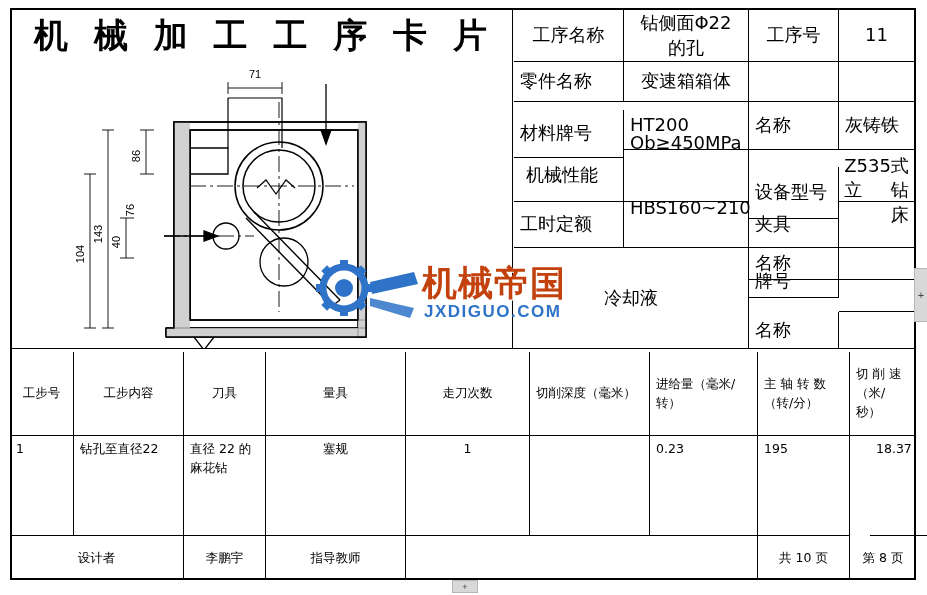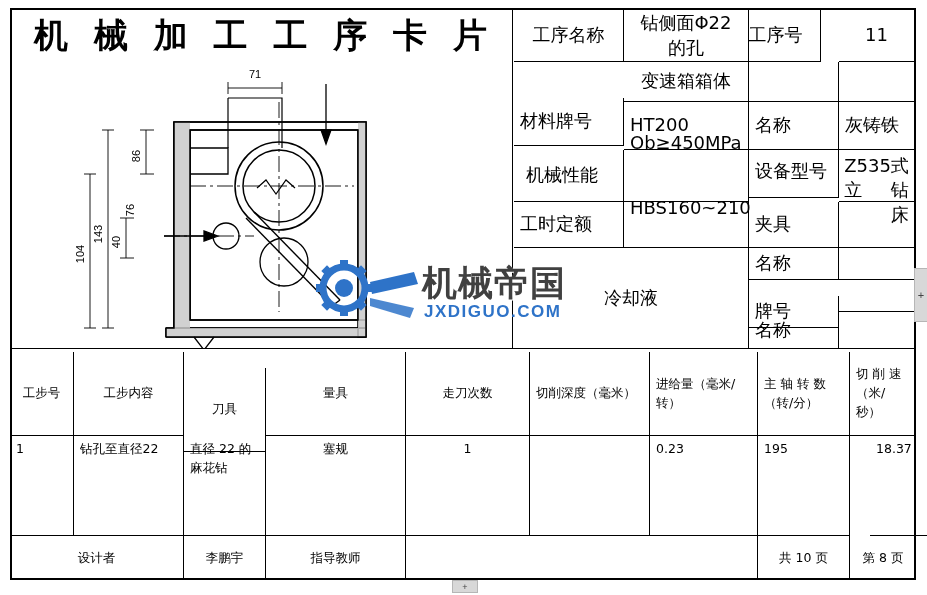--- a/index.html
+++ b/index.html
@@ -92,21 +92,21 @@
     width: 310px;
     height: 72px;
     pointer-events: none;
   }
   .wm-text {
     position: absolute;
     left: 112px;
     top: 2px;
     font-size: 35px;
     font-weight: bold;
-    color: #404040;
+    color: #c2410c;
     letter-spacing: 1px;
     font-family: Liberation Sans, sans-serif;
     text-shadow: 1px 1px 0 #fff;
   }
   .wm-sub {
     position: absolute;
     left: 114px;
     top: 44px;
     font-size: 17px;
     font-weight: bold;
@@ -180,52 +180,53 @@
   <div class="title">机 械 加 工 工 序 卡 片</div>
 
   <div class="inner-line-v" style="left:512px; top:10px; width:1px; height:338px;"></div>
 
   <div class="inner-line-h" style="left:12px; top:348px; width:902px; height:1px;"></div>
 
   <div class="hdr">
 
     <div class="hcell center bdr-r bdr-b" style="left:0;   top:0;  width:110px; height:52px;">工序名称</div>
     <div class="hcell center bdr-r bdr-b" style="left:110px;top:0;  width:125px; height:52px;">钻侧面Φ22 的孔</div>
-    <div class="hcell center bdr-r bdr-b" style="left:217px;top:0;  width:90px;  height:52px;">工序号</div>
+    <div class="hcell center bdr-r bdr-b" style="left:235px;top:0;  width:90px;  height:52px;">工序号</div>
     <div class="hcell center bdr-b" style="left:325px;top:0;  width:75px;  height:52px;">11</div>
 
+    <div class="hcell bdr-r bdr-b" style="left:0;   top:52px; width:110px; height:40px;">零件名称</div>
     <div class="hcell center bdr-r bdr-b" style="left:110px;top:52px; width:125px; height:40px;">变速箱箱体</div>
     <div class="hcell bdr-r bdr-b" style="left:235px;top:52px; width:90px;  height:40px;"></div>
     <div class="hcell bdr-b" style="left:325px;top:52px; width:75px;  height:40px;"></div>
 
-    <div class="hcell bdr-r bdr-b" style="left:0;   top:88px; width:110px; height:48px;">材料牌号</div>
+    <div class="hcell bdr-r bdr-b" style="left:0;   top:100px; width:110px; height:48px;">材料牌号</div>
     <div class="hcell bdr-r bdr-b" style="left:110px;top:92px; width:125px; height:48px;">HT200</div>
     <div class="hcell bdr-r bdr-b" style="left:235px;top:92px; width:90px;  height:48px;">名称</div>
     <div class="hcell bdr-b" style="left:325px;top:92px; width:75px;  height:48px;">灰铸铁</div>
 
     <div class="hcell bdr-r bdr-b" style="left:0;   top:140px; width:110px; height:52px;padding-left:12px;">机械性能</div>
     <div class="hcell topleft bdr-r bdr-b" style="left:110px;top:140px; width:125px; height:52px; flex-direction:column; justify-content:center; align-items:flex-start;">
       <span>Ob≥450MPa</span>
       <span>HBS160~210</span>
     </div>
-    <div class="hcell bdr-r bdr-b" style="left:235px;top:136px; width:90px;  height:52px;">设备型号</div>
+    <div class="hcell bdr-r bdr-b" style="left:235px;top:157px; width:90px;  height:52px;">设备型号</div>
     <div class="hcell bdr-b" style="left:325px;top:140px; width:75px;  height:52px; flex-direction:row; align-items:flex-start; justify-content:center;">
       <span>Z535 立</span>
       <span>式钻床</span>
     </div>
 
     <div class="hcell bdr-r bdr-b" style="left:0;   top:192px; width:110px; height:46px;">工时定额</div>
     <div class="hcell bdr-r bdr-b" style="left:110px;top:192px; width:125px; height:46px;"></div>
     <div class="hcell bdr-r bdr-b" style="left:235px;top:192px; width:90px;  height:46px;">夹具</div>
     <div class="hcell bdr-b" style="left:325px;top:192px; width:75px;  height:46px;"></div>
 
     <div class="hcell bdr-r bdr-b" style="left:235px;top:238px; width:90px;  height:32px;">名称</div>
     <div class="hcell bdr-b" style="left:325px;top:238px; width:75px;  height:32px;"></div>
 
-    <div class="hcell bdr-r bdr-b" style="left:235px;top:286px; width:90px;  height:32px;">牌号</div>
+    <div class="hcell bdr-r bdr-b" style="left:235px;top:256px; width:90px;  height:32px;">牌号</div>
     <div class="hcell bdr-b" style="left:325px;top:270px; width:75px;  height:32px;"></div>
 
     <div class="hcell bdr-r" style="left:235px;top:302px; width:90px;  height:36px;">名称</div>
     <div class="hcell" style="left:325px;top:302px; width:75px;  height:36px;"></div>
 
     <div class="hcell center bdr-r" style="left:0;   top:238px; width:235px; height:100px;">冷却液</div>
   </div>
 
   <div class="drawing">
     <svg width="498" height="286" viewBox="0 0 498 286" xmlns="http://www.w3.org/2000/svg">
@@ -351,21 +352,21 @@
       </g>
     </svg>
     <div class="wm-text">机械帝国</div>
     <div class="wm-sub">JXDIGUO.COM</div>
   </div>
 
   <div class="ptable">
 
     <div class="pcell c bdr-r bdr-b" style="left:0;    top:0; width:64px;  height:84px;">工步号</div>
     <div class="pcell c bdr-r bdr-b" style="left:64px; top:0; width:110px; height:84px;">工步内容</div>
-    <div class="pcell c bdr-r bdr-b" style="left:174px;top:16px; width:82px;  height:84px;">刀具</div>
+    <div class="pcell c bdr-r bdr-b" style="left:174px;top:0; width:82px;  height:84px;">刀具</div>
     <div class="pcell c bdr-r bdr-b" style="left:256px;top:0; width:140px; height:84px;">量具</div>
     <div class="pcell c bdr-r bdr-b" style="left:396px;top:0; width:124px; height:84px;">走刀次数</div>
     <div class="pcell m bdr-r bdr-b" style="left:520px;top:0; width:120px; height:84px;">切削深度（毫米）</div>
     <div class="pcell m bdr-r bdr-b" style="left:640px;top:0; width:108px; height:84px;">进给量（毫米/转）</div>
     <div class="pcell m bdr-r bdr-b" style="left:748px;top:0; width:92px;  height:84px;">主 轴 转 数（转/分）</div>
     <div class="pcell m bdr-b" style="left:840px;top:0; width:66px;  height:84px;">切 削 速（米/秒）</div>
 
     <div class="pcell t bdr-r bdr-b" style="left:0;    top:84px; width:64px;  height:100px;">1</div>
     <div class="pcell t bdr-r bdr-b" style="left:64px; top:84px; width:110px; height:100px;">钻孔至直径22</div>
     <div class="pcell t bdr-r bdr-b" style="left:174px;top:84px; width:82px;  height:100px;">直径 22 的麻花钻</div>

